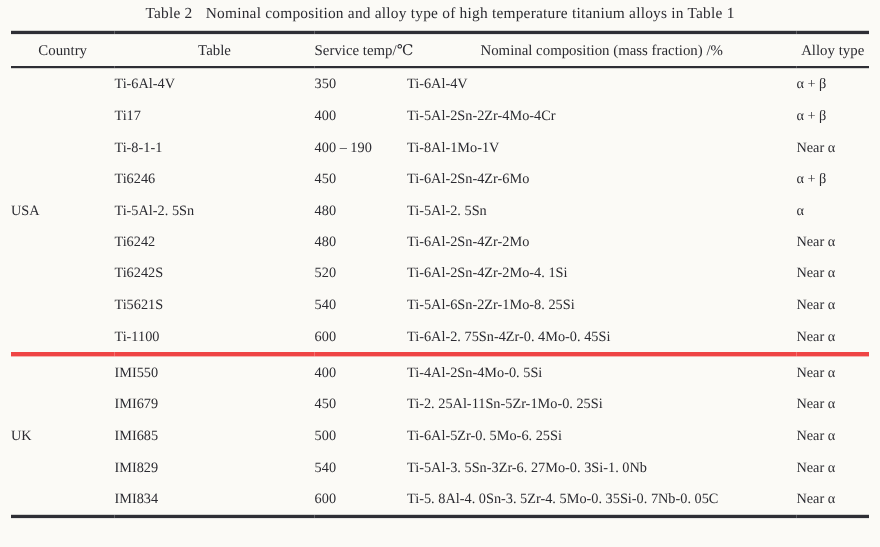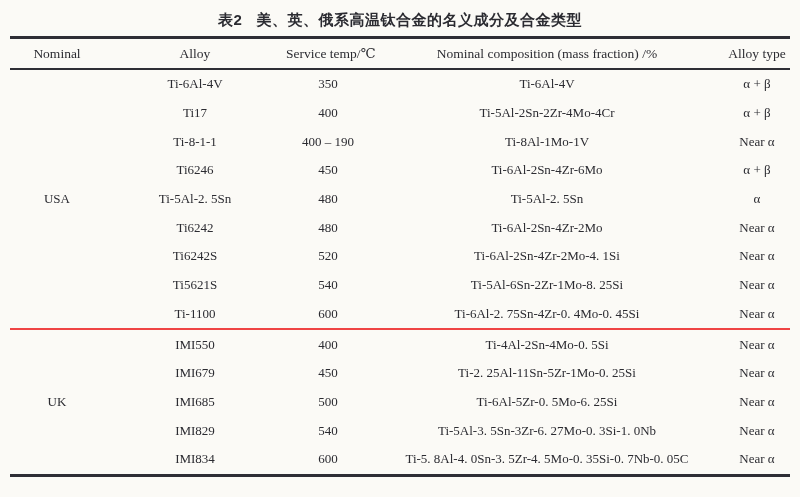--- a/index.html
+++ b/index.html
@@ -47,50 +47,50 @@
     font-weight: normal;
     font-size: 13.5px;
     height: 29px;
     text-align: center;
     white-space: nowrap;
     border-bottom: 2px solid #2e2e35;
     padding: 0;
   }
   tbody td {
     height: 28.7px;
-    text-align: center;
+    text-align: left;
     vertical-align: middle;
     white-space: nowrap;
     padding: 0;
   }
-  tbody.group-uk tr.section-start td { border-top: 2px solid #ef4444; }
+  tbody.group-uk tr.section-start td { border-top: 4px solid #ef4444; }
   td.country-cell { vertical-align: middle; }
 </style>
 </head>
 <body>
 
 <div class="page">
 
-  <div class="title-zh">
-    <span class="tlabel">表2</span><span>美、英、俄系高温钛合金的名义成分及合金类型</span>
+
+  <div class="title-en">
+    <span class="tlabel">Table 2</span><span>Nominal composition and alloy type of high temperature titanium alloys in Table 1</span>
   </div>
-
 
   <table class="alloy-table">
     <colgroup>
       <col class="c-country">
         <col class="c-alloy">
         <col class="c-temp">
         <col class="c-comp">
         <col class="c-type">
     </colgroup>
     <thead>
       <tr>
-        <th>Nominal</th>
-        <th>Alloy</th>
+        <th>Country</th>
+        <th>Table</th>
         <th>Service temp/℃</th>
         <th>Nominal composition (mass fraction) /%</th>
         <th>Alloy type</th>
       </tr>
     </thead>
 
     <tbody class="group-usa">
       <tr>
         <td class="country-cell" rowspan="9">USA</td>
         <td>Ti-6Al-4V</td>

